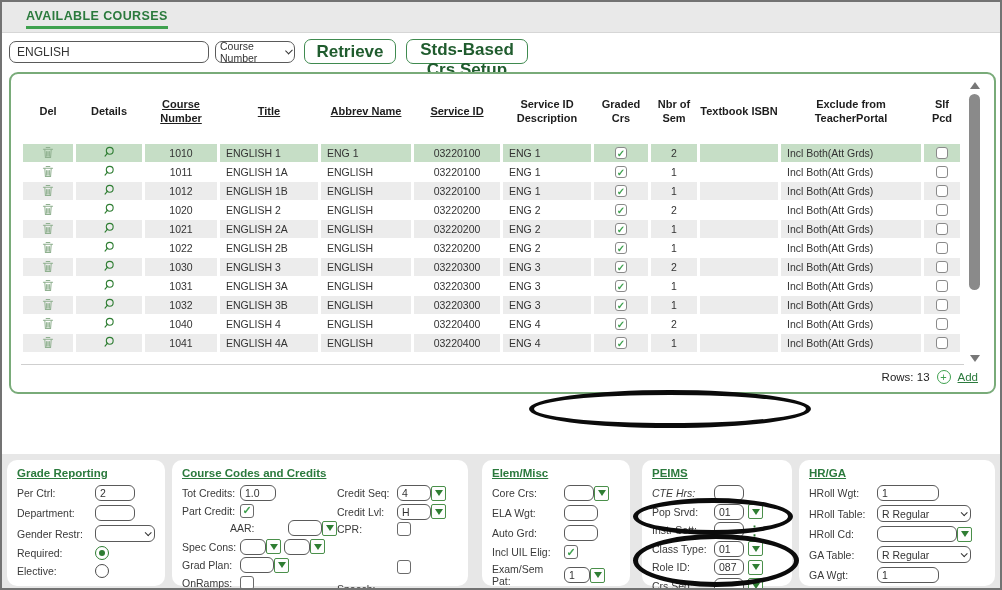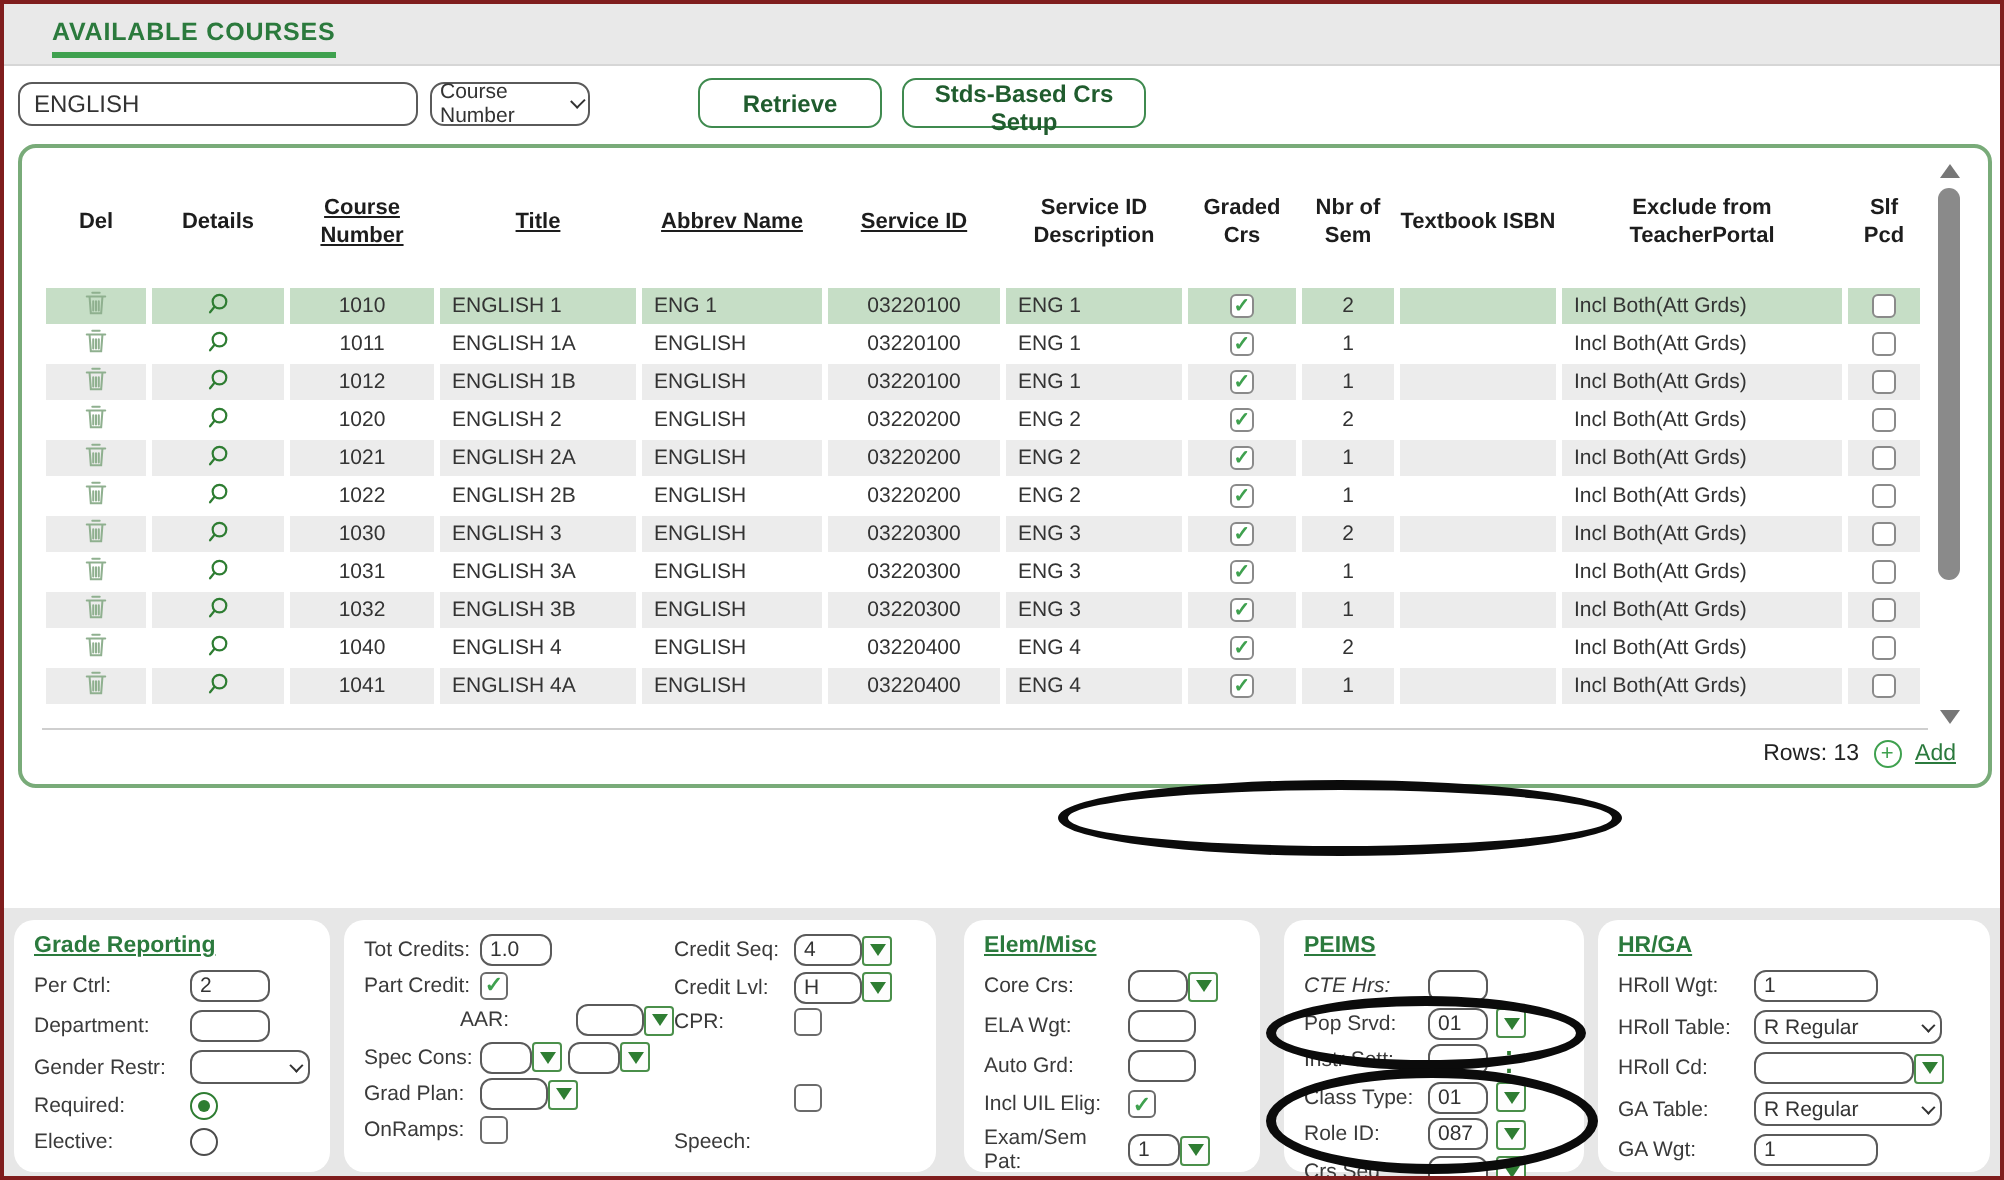--- a/index.html
+++ b/index.html
@@ -1,28 +1,28 @@
 <!DOCTYPE html>
 <html><head>
 <meta charset="utf-8">
 <style>
   * { margin:0; padding:0; box-sizing:border-box; }
   body { background:#fff; font-family:"Liberation Sans", sans-serif; }
-  .app { position:relative; width:1002px; height:590px; border:2px solid #7f1d1d; background:#fff; overflow:hidden; }
+  .app { position:relative; width:1002px; height:590px; border:2px solid #737373; background:#fff; overflow:hidden; }
 
   
   .tabbar { position:absolute; top:0; left:0; right:0; height:31px; background:#e9e9e9; border-bottom:1px solid #d6d6d6; }
   .tab { position:absolute; left:24px; top:7px; color:#2b7a3d; font-weight:bold; font-size:12.5px; letter-spacing:.4px; padding-bottom:3px; border-bottom:3px solid #3fa14f; }
 
   
   .searchrow { position:absolute; top:31px; left:0; right:0; height:39px; background:#fff; }
   .search-input { position:absolute; left:7px; top:8px; width:200px; height:22px; border:1.6px solid #5a5a5a; border-radius:7px; font:12px "Liberation Sans",sans-serif; padding:0 7px; color:#333; outline:none; }
   .filter-select { position:absolute; left:213px; top:8px; width:80px; height:22px; border:1.6px solid #5a5a5a; border-radius:7px; background:#fff; font-size:10.5px; color:#333; display:flex; align-items:center; padding:0 4px; cursor:pointer; }
   .filter-select .chev { margin-left:3px; width:6px; height:6px; border-right:1.6px solid #333; border-bottom:1.6px solid #333; transform:rotate(45deg) translateY(-2px); }
-  .btn { position:absolute; top:6px; height:25px; background:#fff; border:1.6px solid #3f8a4f; border-radius:7px; color:#205c2e; font-weight:bold; font-size:12px; font-family:"Liberation Sans",sans-serif; cursor:pointer;margin-left:45px; }
+  .btn { position:absolute; top:6px; height:25px; background:#fff; border:1.6px solid #3f8a4f; border-radius:7px; color:#205c2e; font-weight:bold; font-size:17px; font-family:"Liberation Sans",sans-serif; cursor:pointer; }
   .btn-retrieve { left:302px; width:92px; }
   .btn-stds { left:404px; width:122px; }
 
   
   .gridbox { position:absolute; left:7px; top:70px; width:987px; height:322px; border:2px solid #79ab79; border-radius:9px; background:#fff; }
   .gheader { position:absolute; left:12px; top:6px; height:62px; display:flex; align-items:center; }
   .hcell { font-size:11px; font-weight:bold; color:#1d1d1d; text-align:center; line-height:1.3; margin-right:3px; }
   .hcell.sortable { text-decoration:underline; cursor:pointer; }
   .grows { position:absolute; left:12px; top:70px; }
   .grid-row { display:flex; height:18px; margin-bottom:1px;justify-content:center; }
@@ -471,20 +471,21 @@
           <span class="flabel" style="width:78px;">Required:</span>
           <span class="radio on"></span>
         </div>
       <div class="frow">
           <span class="flabel" style="width:78px;">Elective:</span>
           <span class="radio"></span>
         </div>
     </div>
 
     <div class="card card-codes">
+      <div class="card-title">Course Codes and Credits</div>
       <div class="cols">
         <div class="col1">
           <div class="frow tight">
               <span class="flabel" style="width:58px;">Tot Credits:</span>
               <input class="fin" style="width: 36px;" value="1.0">
             </div>
           <div class="frow tight">
               <span class="flabel" style="width:58px;">Part Credit:</span>
               <span class="cbx">✓</span>
             </div>

